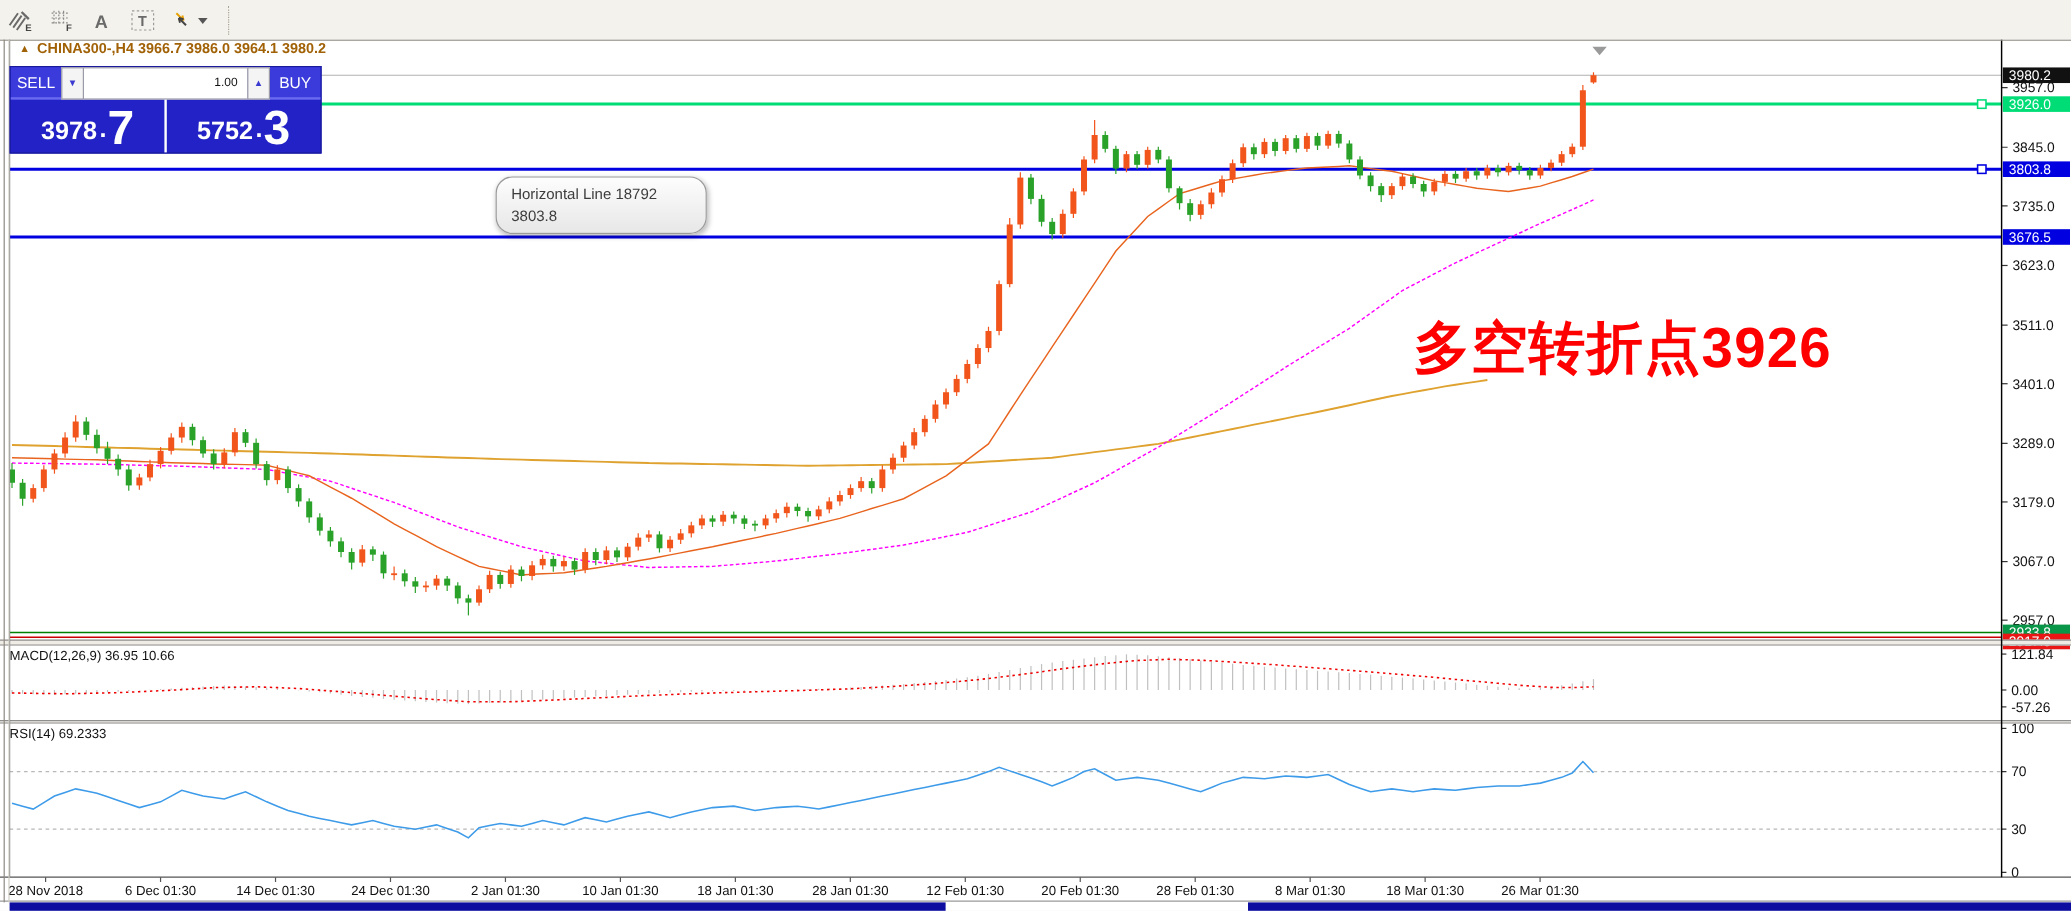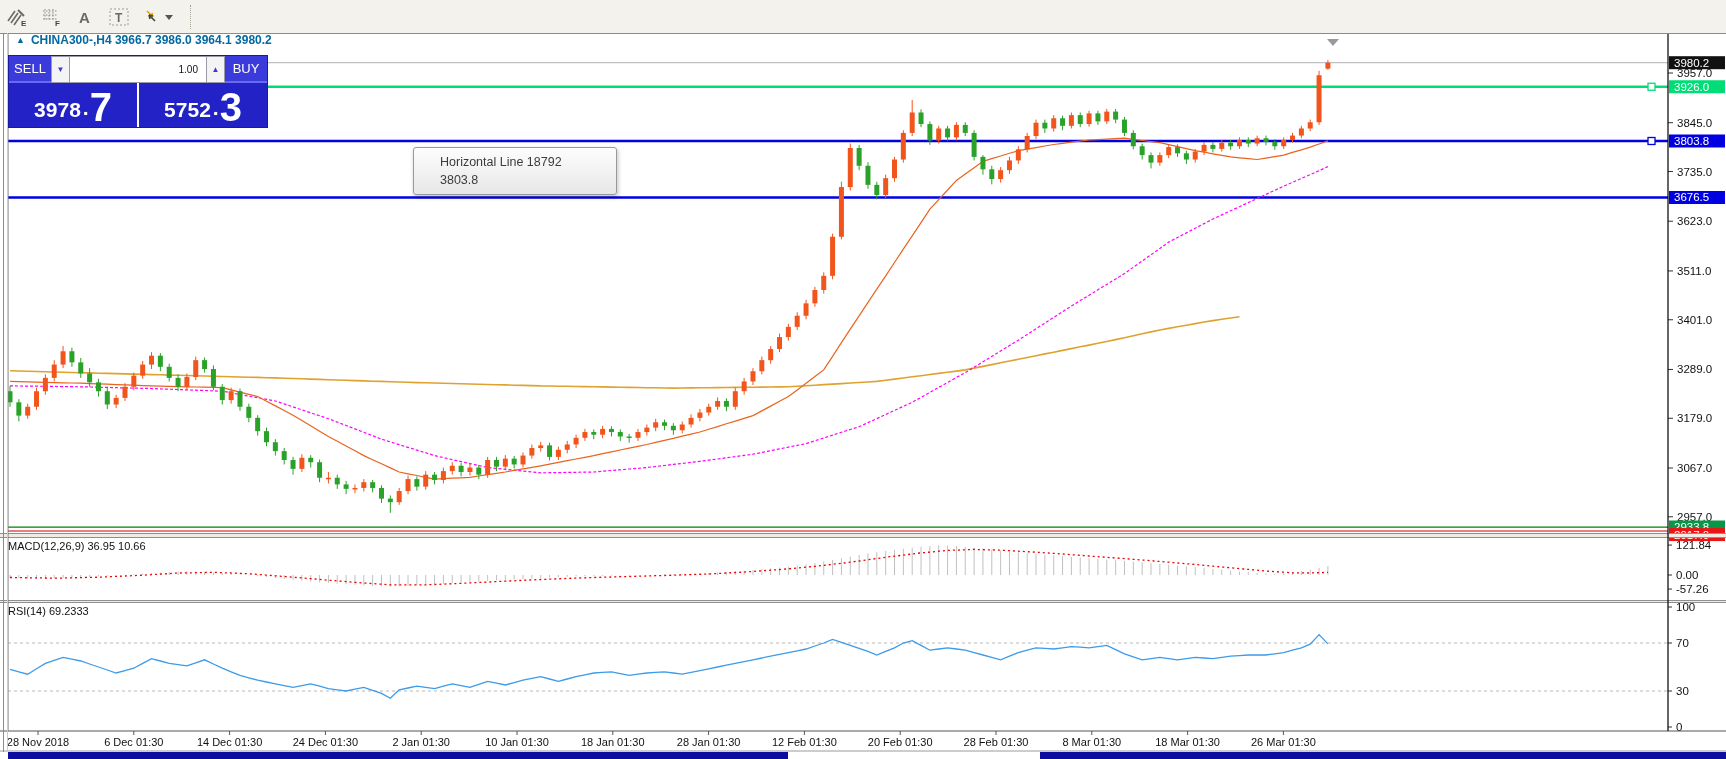--- a/index.html
+++ b/index.html
@@ -11,42 +11,42 @@
   .tb-btn{width:32px;height:26px;margin:0 1px;display:flex;align-items:center;justify-content:center;
           color:#5a5a5a;}
   .tb-sep{width:6px;height:24px;margin:0 6px 0 10px;border-left:1px dotted #a8a49a;}
   .tf-btn{min-width:30px;height:22px;padding:0 3px;display:flex;align-items:center;justify-content:center;
           font-size:11px;font-weight:bold;color:#5f5f5f;margin:0 1px;}
   .tf-btn.active{background:#fbfaf6;border:1px solid #a9a59b;color:#333;}
   
   .chart-area{position:absolute;left:0;top:33px;width:1726px;height:726px;background:#ffffff;}
   .chart-frame-left{position:absolute;left:3px;top:33px;width:3px;height:719px;border-left:1px solid #8f8b82;border-right:1px solid #cfccc4;}
   #chart-svg{position:absolute;left:0;top:0;}
-  .chart-title{position:absolute;left:16px;top:0;font-size:12px;font-weight:600;color:#0369a1;z-index:5;}
+  .chart-title{position:absolute;left:16px;top:0;font-size:12px;font-weight:600;color:#a16207;z-index:5;}
   .chart-title .tri{font-size:9px;margin-right:6px;position:relative;top:-1px;}
   
   .order-panel{position:absolute;left:8px;top:22px;width:258px;height:71px;z-index:10;
                background:#2222c6;border:1px solid #1a1a9a;}
   .op-top{display:flex;height:27px;}
   .op-sell,.op-buy{width:42px;background:#3b3bdc;color:#fff;font-size:13px;
                    display:flex;align-items:center;justify-content:center;border-bottom:2px solid #6a6af0;}
   .op-spin{width:17px;background:#f4f4f4;border:1px solid #9a9aa8;display:flex;align-items:center;
            justify-content:center;font-size:8px;color:#3a3ad0;}
   .op-vol{flex:1;background:#fff;border-top:1px solid #9a9aa8;border-bottom:1px solid #9a9aa8;
           font-size:10px;color:#111;display:flex;align-items:center;justify-content:flex-end;padding-right:8px;}
   .op-prices{display:flex;height:44px;}
   .op-price{flex:1;color:#fff;display:flex;align-items:flex-end;justify-content:center;padding-bottom:3px;}
   .op-price:first-child{border-right:2px solid #ffffff;}
   .op-main{font-size:21px;font-weight:bold;line-height:1;margin-bottom:4px;}
   .op-big{font-size:40px;font-weight:bold;line-height:0.85;}
   .op-dot{font-size:21px;font-weight:bold;margin:0 1px 4px 2px;}
   
   .tooltip{position:absolute;left:413px;top:114px;z-index:12;min-width:150px;
-           background:linear-gradient(#fdfdfd,#e7e7e7);border:1px solid #9a9a9a;border-radius:3px;
-           box-shadow:1px 2px 4px rgba(0,0,0,.25);padding:5px 26px;font-size:12.5px;color:#3c3c3c;line-height:1.45;}
+           background:linear-gradient(#fdfdfd,#e7e7e7);border:1px solid #9a9a9a;border-radius:14px;
+           box-shadow:1px 2px 4px rgba(0,0,0,.25);padding:5px 12px;font-size:12.5px;color:#3c3c3c;line-height:1.45;}
   
   .annotation{position:absolute;left:1178px;top:226px;z-index:6;font-size:47px;font-weight:bold;
               color:#ff0000;white-space:nowrap;letter-spacing:1px;}
   
   .strip{position:absolute;height:7px;top:752px;background:#0d0da0;z-index:3;}
 </style>
 </head>
 <body>
 
 <div class="toolbar">
@@ -681,17 +681,18 @@
           <span class="op-big">3</span>
       </div>
     </div>
   </div>
 
   <div class="tooltip">
     <div>Horizontal Line 18792</div>
     <div>3803.8</div>
   </div>
 
+  <div class="annotation">多空转折点3926</div>
 </div>
 
 <div class="chart-frame-left"></div>
 <div class="strip" style="left:8px;width:780px;"></div>
 <div class="strip" style="left:1040px;width:686px;"></div>
 
 </body></html>

